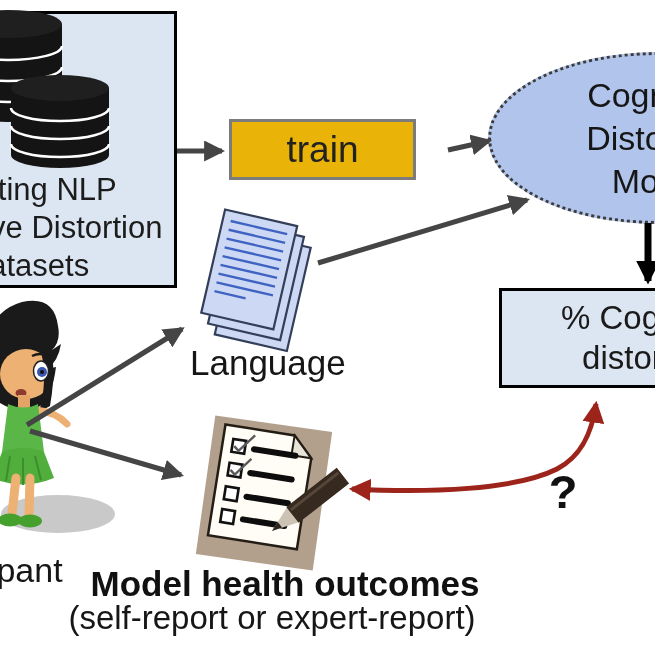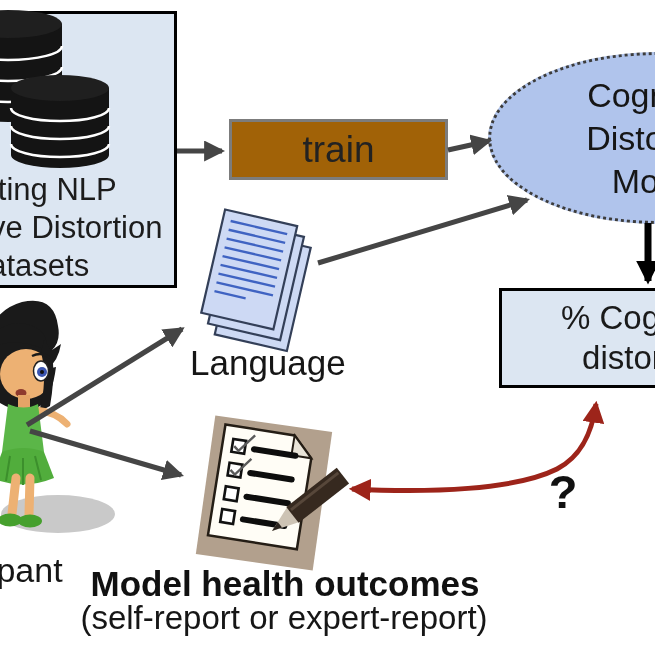--- a/index.html
+++ b/index.html
@@ -5,35 +5,35 @@
   html,body{margin:0;padding:0;background:#fff;}
   .canvas{
     position:relative;width:655px;height:655px;overflow:hidden;background:#ffffff;
     font-family:"Liberation Sans",sans-serif;color:#1a1a1a;
   }
   .node{position:absolute;box-sizing:border-box;}
   .box-blue{background:#dce6f2;border:3px solid #000;}
   .datasets-box{left:-121px;top:11px;width:298px;height:277px;}
   .datasets-text{position:absolute;left:0;right:0;bottom:0;text-align:center;
     font-size:31px;line-height:38px;color:#1c1c1c;white-space:nowrap;}
-  .train-box{left:229px;top:119px;width:219px;height:61px;background:#a16207;
+  .train-box{left:229px;top:119px;width:187px;height:61px;background:#eab308;
     border:3px solid #7c7c7c;display:flex;align-items:center;justify-content:center;
     font-size:37px;color:#222;}
   .model-ellipse{left:488px;top:52px;width:340px;height:172px;background:#b0c4ec;
     border:3px dotted #3c3c3c;border-radius:50%;display:flex;flex-direction:column;
     align-items:center;justify-content:center;font-size:34px;line-height:43px;
     text-align:center;color:#161616;white-space:nowrap;}
   .output-box{left:499px;top:288px;width:300px;height:100px;display:flex;
     flex-direction:column;align-items:center;justify-content:center;
     font-size:33px;line-height:40px;text-align:center;white-space:nowrap;}
   .lbl{position:absolute;text-align:center;white-space:nowrap;color:#161616;}
   .language-label{left:190px;top:343px;width:150px;font-size:35px;}
   .participant-label{left:-98px;top:551px;width:160px;font-size:34px;}
   .outcomes-title{left:80px;top:564px;width:410px;font-size:35px;font-weight:bold;color:#111;}
-  .outcomes-subtitle{left:79px;top:599px;width:410px;font-size:33px;}
+  .outcomes-subtitle{left:67px;top:599px;width:410px;font-size:33px;}
   .qmark{left:541px;top:464px;width:44px;font-size:47px;font-weight:bold;color:#111;}
   .overlay{position:absolute;left:0;top:0;pointer-events:none;}
 </style>
 </head>
 <body>
 
 <div class="canvas">
 
   <div class="node box-blue datasets-box">
     <div class="datasets-text">

